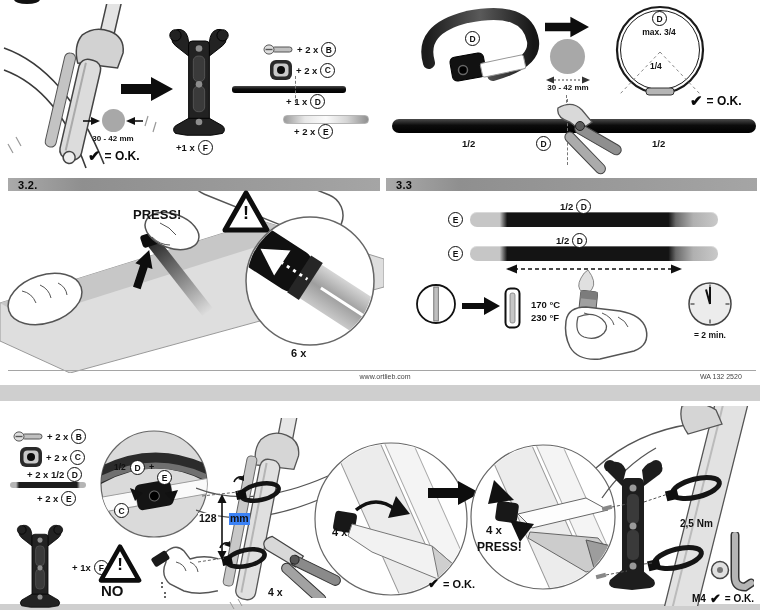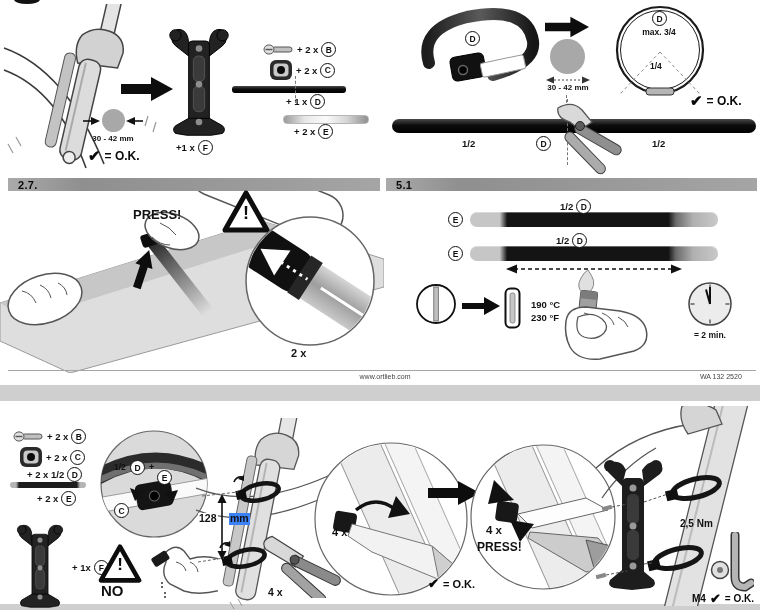--- a/index.html
+++ b/index.html
@@ -167,24 +167,24 @@
     <div class="lbl" style="left:652px;top:139px;font-size:9.5px">1/2</div>
     <div class="vdash" style="left:567px;top:99px;height:66px"></div>
     <svg class="abs" style="left:548px;top:100px" width="84" height="78" viewBox="0 0 84 78">
       <path d="M10,8 q14,-8 24,2 l10,12 -12,8 -10,-8 q-14,-4 -12,-14z" fill="#d9d9d9" stroke="#555" stroke-width="1.3"></path>
       <rect x="30" y="22" width="52" height="10" rx="5" fill="#8f8f8f" stroke="#444" transform="rotate(30 30 22)"></rect>
       <rect x="22" y="30" width="54" height="10" rx="5" fill="#ababab" stroke="#444" transform="rotate(46 22 30)"></rect>
       <circle cx="32" cy="26" r="4.5" fill="#5c5c5c" stroke="#222"></circle>
     </svg>
 
     <div class="bar" style="left:8px;top:178px;width:372px">
-      <span>2.7.</span>
+      <span>3.2.</span>
     </div>
     <div class="bar" style="left:386px;top:178px;width:371px">
-      <span>5.1</span>
+      <span>3.3</span>
     </div>
 
     <svg class="abs" style="left:0;top:191px" width="384" height="182" viewBox="0 0 384 182">
       <defs>
           <linearGradient id="tailg" x1="0" y1="0" x2="0" y2="1">
         <stop offset="0" stop-color="#2a2a2a"></stop>
             <stop offset="1" stop-color="#dcdcdc"></stop>
       </linearGradient>
         </defs>
       <polygon points="0,112 262,30 384,68 384,96 70,182 0,150" fill="#dedede" stroke="#9a9a9a"></polygon>
@@ -225,21 +225,21 @@
         <g transform="rotate(33 67 67)">
           <rect x="-30" y="47" width="200" height="40" rx="20" fill="url(#tubeg)"></rect>
           <rect x="-40" y="45" width="104" height="44" rx="16" fill="#101010"></rect>
           <rect x="54" y="45" width="14" height="44" fill="#262626"></rect>
           <line x1="80" y1="67" x2="150" y2="67" stroke="#fff" stroke-width="3"></line>
           <line x1="32" y1="67" x2="64" y2="67" stroke="#fff" stroke-width="3" stroke-dasharray="3,4.5"></line>
           <polygon points="8,67 34,52 34,82" fill="#fff"></polygon>
         </g>
       </g>
     </svg>
-    <div class="lbl" style="left:291px;top:347px;font-size:11px">2 x</div>
+    <div class="lbl" style="left:291px;top:347px;font-size:11px">6 x</div>
 
     <span class="circ abs" style="left:448px;top:212px">E</span>
     <div class="tube" style="left:470px;top:212px;width:248px"></div>
     <div class="row" style="left:560px;top:199px">
       <span>1/2</span>
       <span class="circ">D</span>
     </div>
     <span class="circ abs" style="left:448px;top:246px">E</span>
     <div class="tube" style="left:470px;top:246px;width:248px"></div>
     <div class="row" style="left:556px;top:233px">
@@ -257,21 +257,21 @@
       <rect x="18.8" y="4" width="4.5" height="34" fill="#c0c0c0" stroke="#555" stroke-width=".75"></rect>
     </svg>
     <svg class="abs" style="left:462px;top:297px" width="38" height="18" viewBox="0 0 38 18">
       <polygon points="0,6 22,6 22,0 38,9 22,18 22,12 0,12" fill="#0d0d0d"></polygon>
     </svg>
     <svg class="abs" style="left:504px;top:287px" width="17" height="42" viewBox="0 0 17 42">
       <rect x="1.5" y="1.5" width="14" height="39" rx="5" fill="#fff" stroke="#111" stroke-width="2"></rect>
       <rect x="6" y="6" width="5" height="30" rx="2" fill="#c6c6c6" stroke="#777" stroke-width=".75"></rect>
     </svg>
     <div class="abs" style="left:531px;top:300px">
-      <div class="lbl" style="position:static;font-size:9.5px">190 °C</div>
+      <div class="lbl" style="position:static;font-size:9.5px">170 °C</div>
       <div class="lbl" style="position:static;font-size:9.5px;margin-top:3px">230 °F</div>
     </div>
     <svg class="abs" style="left:558px;top:268px" width="105" height="100" viewBox="0 0 105 100">
       <path d="M30,2 q9,12 4,19 q-4,7 -10,3 q-6,-5 -1,-14 q3,-6 7,-8z" fill="#e0e0e0" stroke="#888"></path>
       <rect x="21" y="23" width="17" height="36" rx="3" fill="#a0a0a0" stroke="#555" transform="rotate(6 29 41)"></rect>
       <rect x="21" y="23" width="17" height="8" fill="#7c7c7c" transform="rotate(6 29 41)"></rect>
       <path d="M8,53 q2,-14 20,-14 l34,4 q22,4 26,18 q4,16 -12,22 l-34,8 q-22,2 -30,-12 q-6,-12 -4,-26z" fill="#fff" stroke="#555" stroke-width="1.5"></path>
       <path d="M26,45 q12,2 14,12 M44,45 q10,4 12,12 M60,49 q8,4 10,10" fill="none" stroke="#555"></path>
       <path d="M20,49 q14,-6 24,2 q8,7 2,14 q-8,8 -20,4 q-10,-4 -6,-20z" fill="#fff" stroke="#555" stroke-width="1.2"></path>
     </svg>

